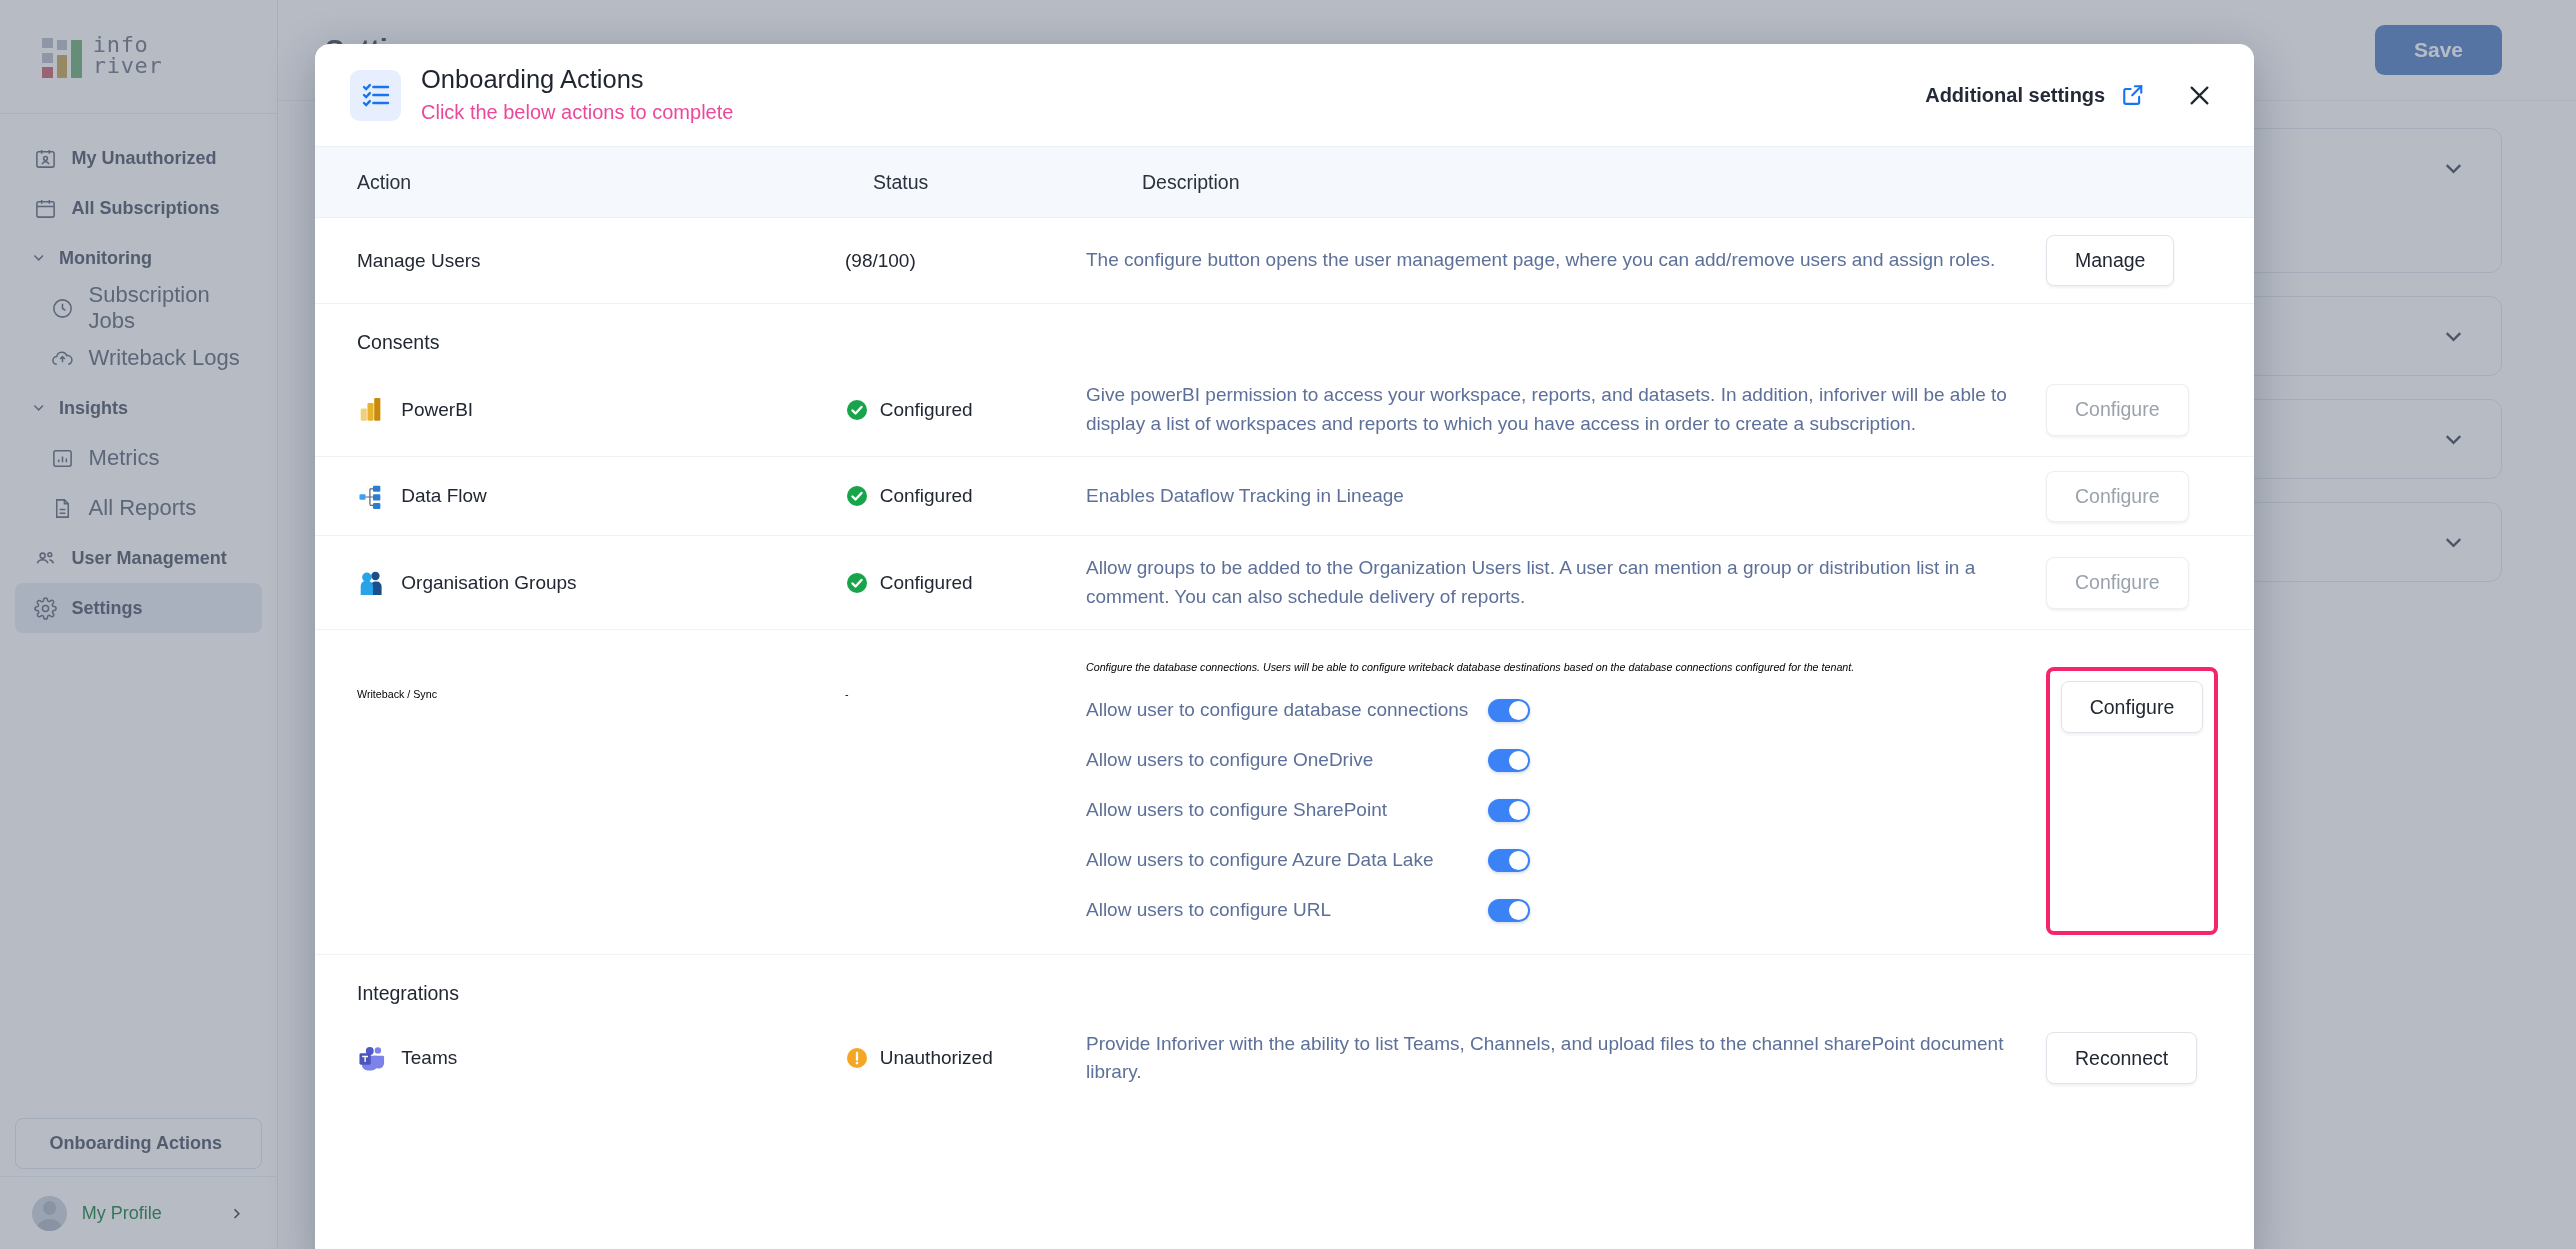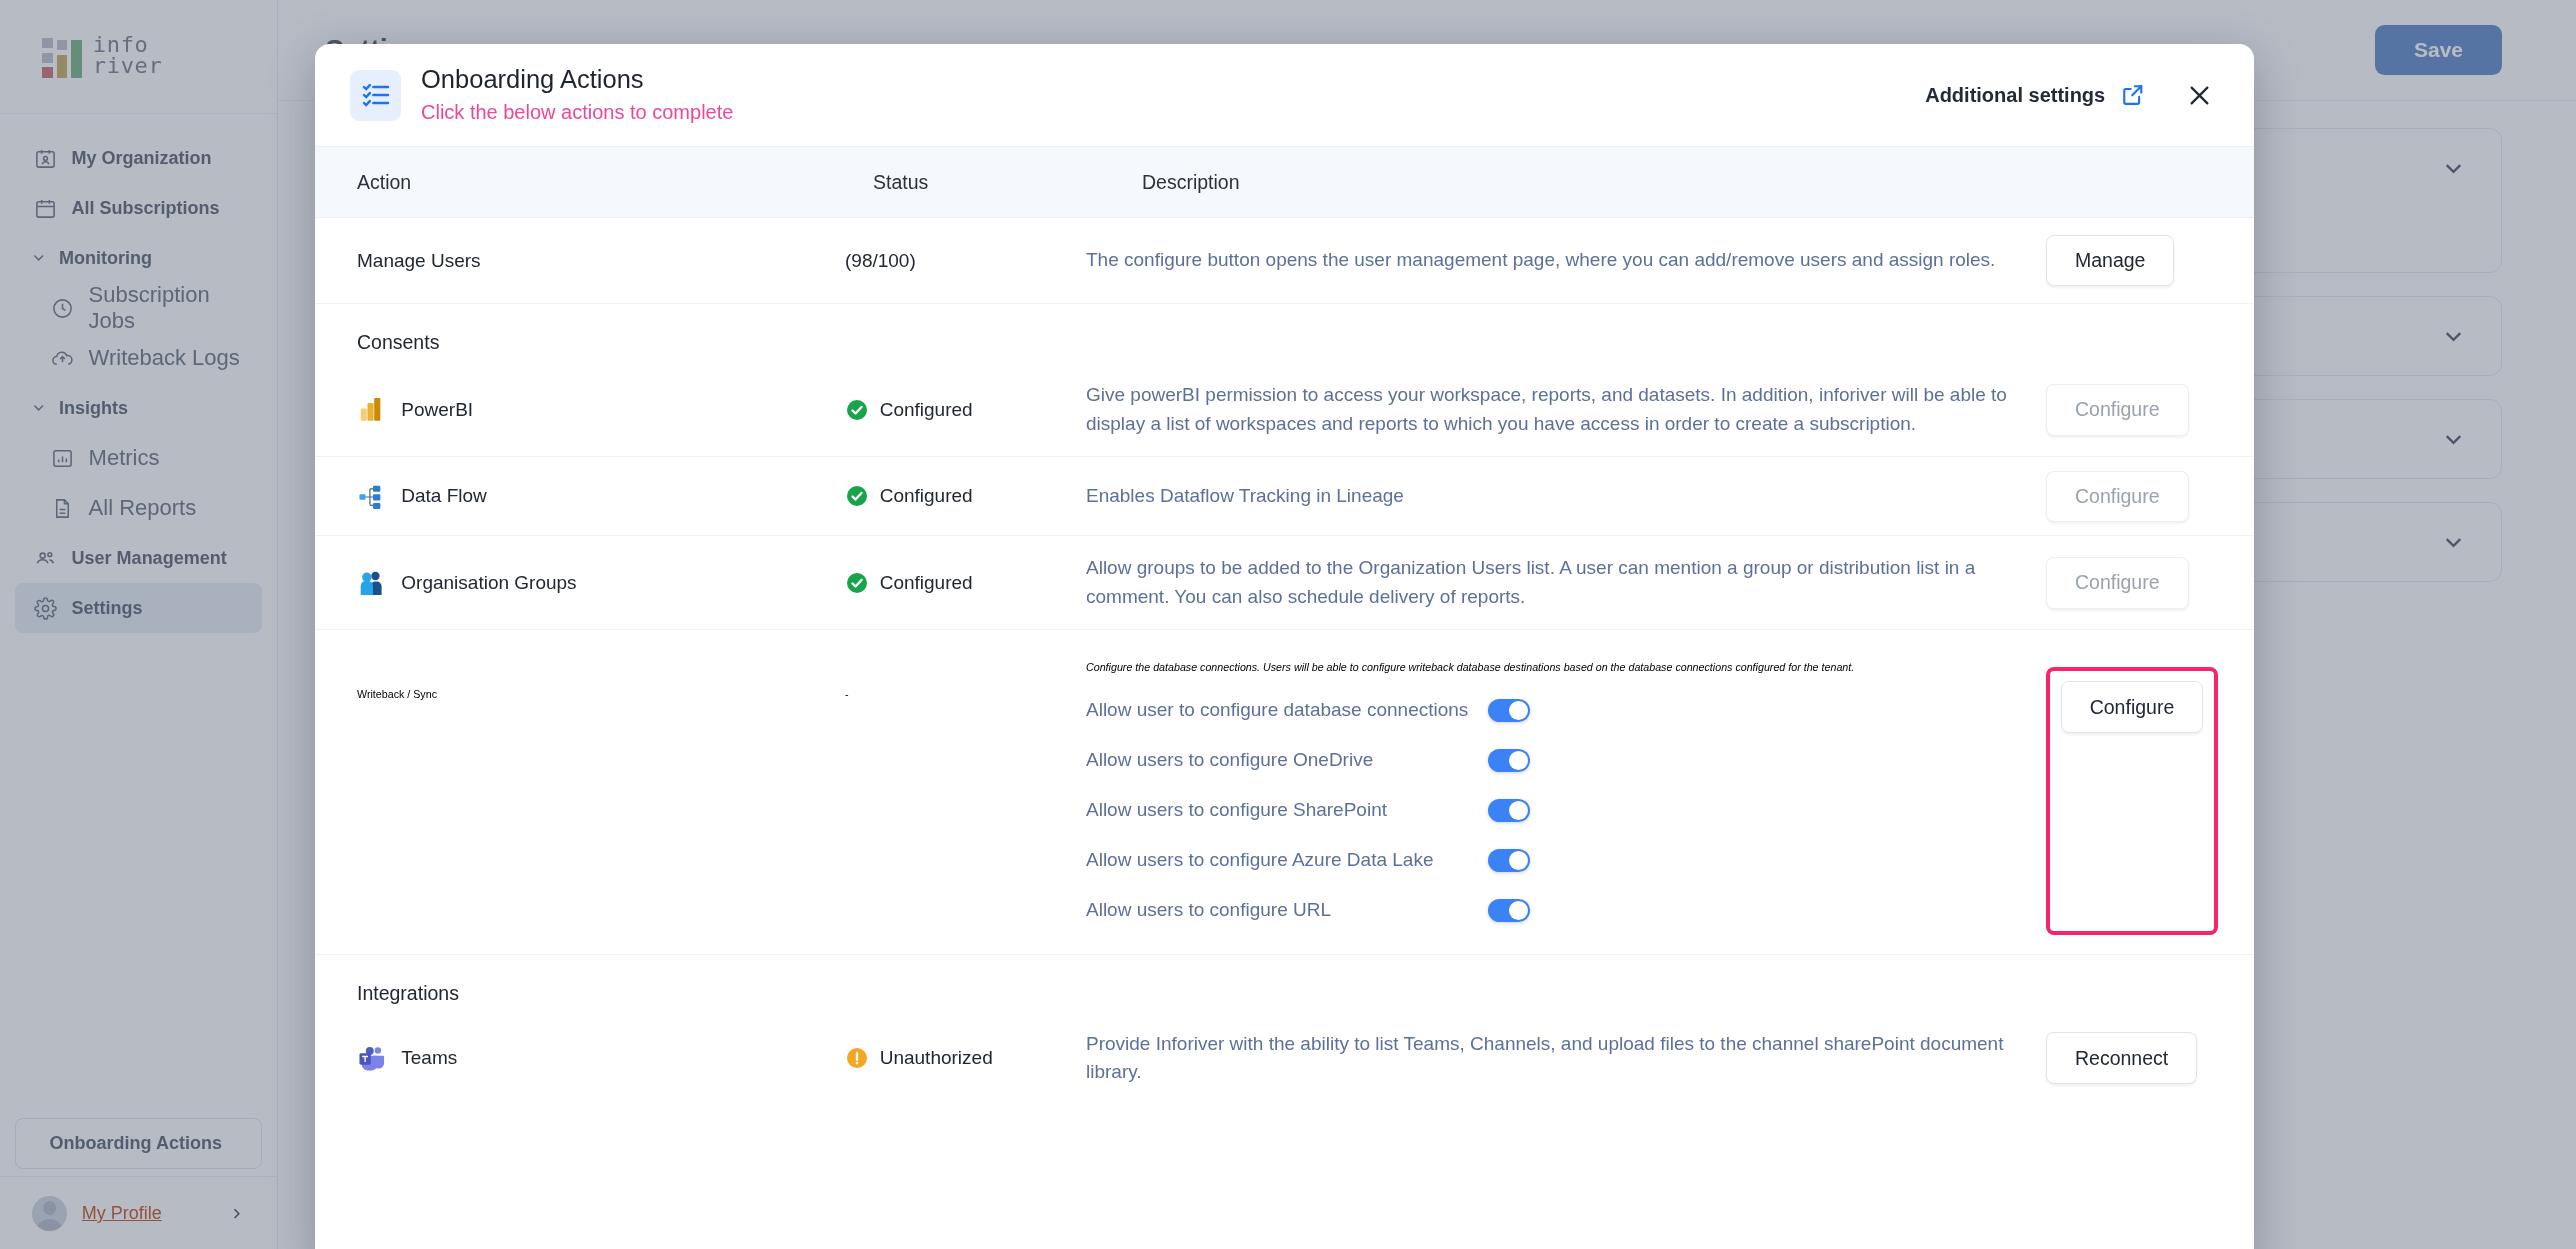--- a/index.html
+++ b/index.html
@@ -59,21 +59,21 @@
   .profile-row {
     display: flex; align-items: center; gap: 14.8px; height: 74px;
     border-top: 1.3px solid #eef1f5; padding: 0 32px; cursor: pointer;
   }
   .avatar { width: 35px; height: 35px; border-radius: 50%; background: #cdd3dd;
             position: relative; overflow: hidden; flex: 0 0 35px; }
   .avatar::before { content:""; position:absolute; width:13.4px; height:13.4px; border-radius:50%;
                     background:#aeb6c3; left:10.7px; top:5.4px; }
   .avatar::after { content:""; position:absolute; width:29.5px; height:17.4px; border-radius:14.8px 14.8px 0 0;
                    background:#aeb6c3; left:2.7px; top:23px; }
-  .profile-label { flex: 1 1 auto; font-size: 18px; color: #c2410c; text-decoration: underline; }
+  .profile-label { flex: 1 1 auto; font-size: 18px; color: #15803d; }
 
   
   .main { flex: 1 1 auto; position: relative; background: #ffffff; }
   .page-head { height: 101px; display: flex; align-items: center; justify-content: space-between;
                padding: 0 74px 0 47px; border-bottom: 1.3px solid #eef1f5; }
   .page-title { font-size: 29px; font-weight: bold; color: #3d4657; }
   .save-btn { background: #4f7ec4; color: #ffffff; font-size: 21px; font-weight: bold;
               border: none; border-radius: 9.4px; padding: 13.4px 39px; cursor: pointer; }
   .panel-area { padding: 27px 74px 0 47px; }
   .panel { border: 1.3px solid #e3e8ef; border-radius: 12px; margin-bottom: 23px; }
@@ -187,21 +187,21 @@
     <nav class="nav">
       <div class="nav-item bold">
         <span class="ico">
           <svg viewBox="0 0 24 24" fill="none" stroke="#5d6778" stroke-width="1.6">
               <rect x="3" y="5" width="18" height="16" rx="2"></rect>
               <path d="M8 3v4M16 3v4"></path>
               <circle cx="12" cy="12" r="2"></circle>
               <path d="M8.5 18c.6-1.8 2-2.6 3.5-2.6s2.9.8 3.5 2.6"></path>
             </svg>
         </span>
-        <span>My Organization</span>
+        <span>My Unauthorized</span>
       </div>
 
       <div class="nav-item bold">
         <span class="ico">
           <svg viewBox="0 0 24 24" fill="none" stroke="#5d6778" stroke-width="1.6">
               <rect x="3" y="5" width="18" height="16" rx="2"></rect>
               <path d="M8 3v4M16 3v4M3 10h18"></path>
             </svg>
         </span>
         <span>All Subscriptions</span>

